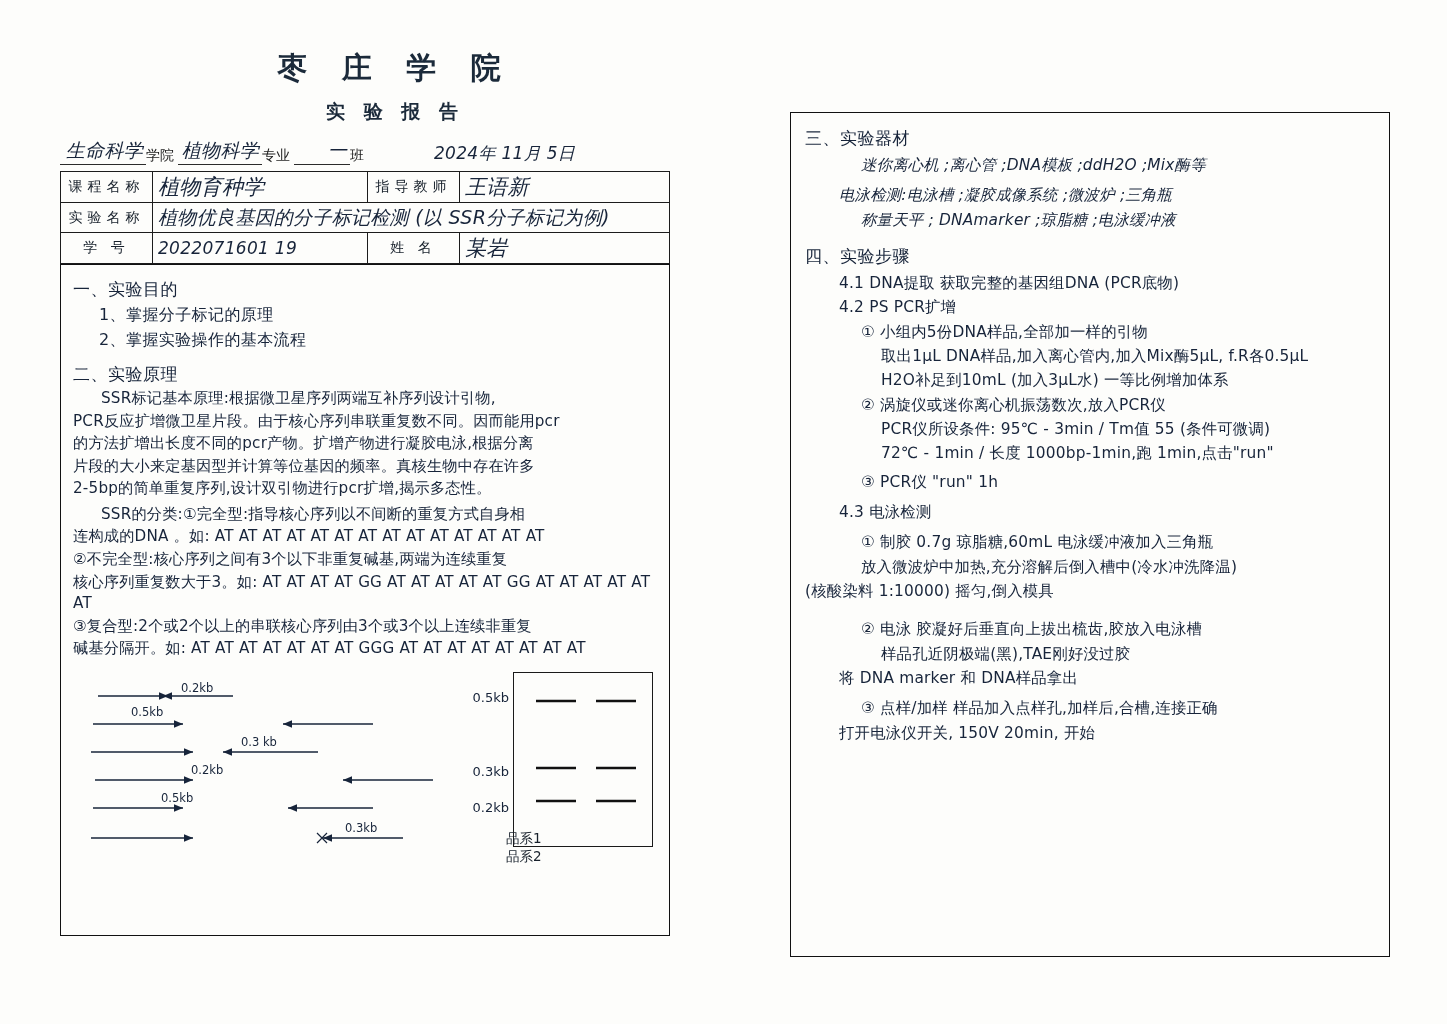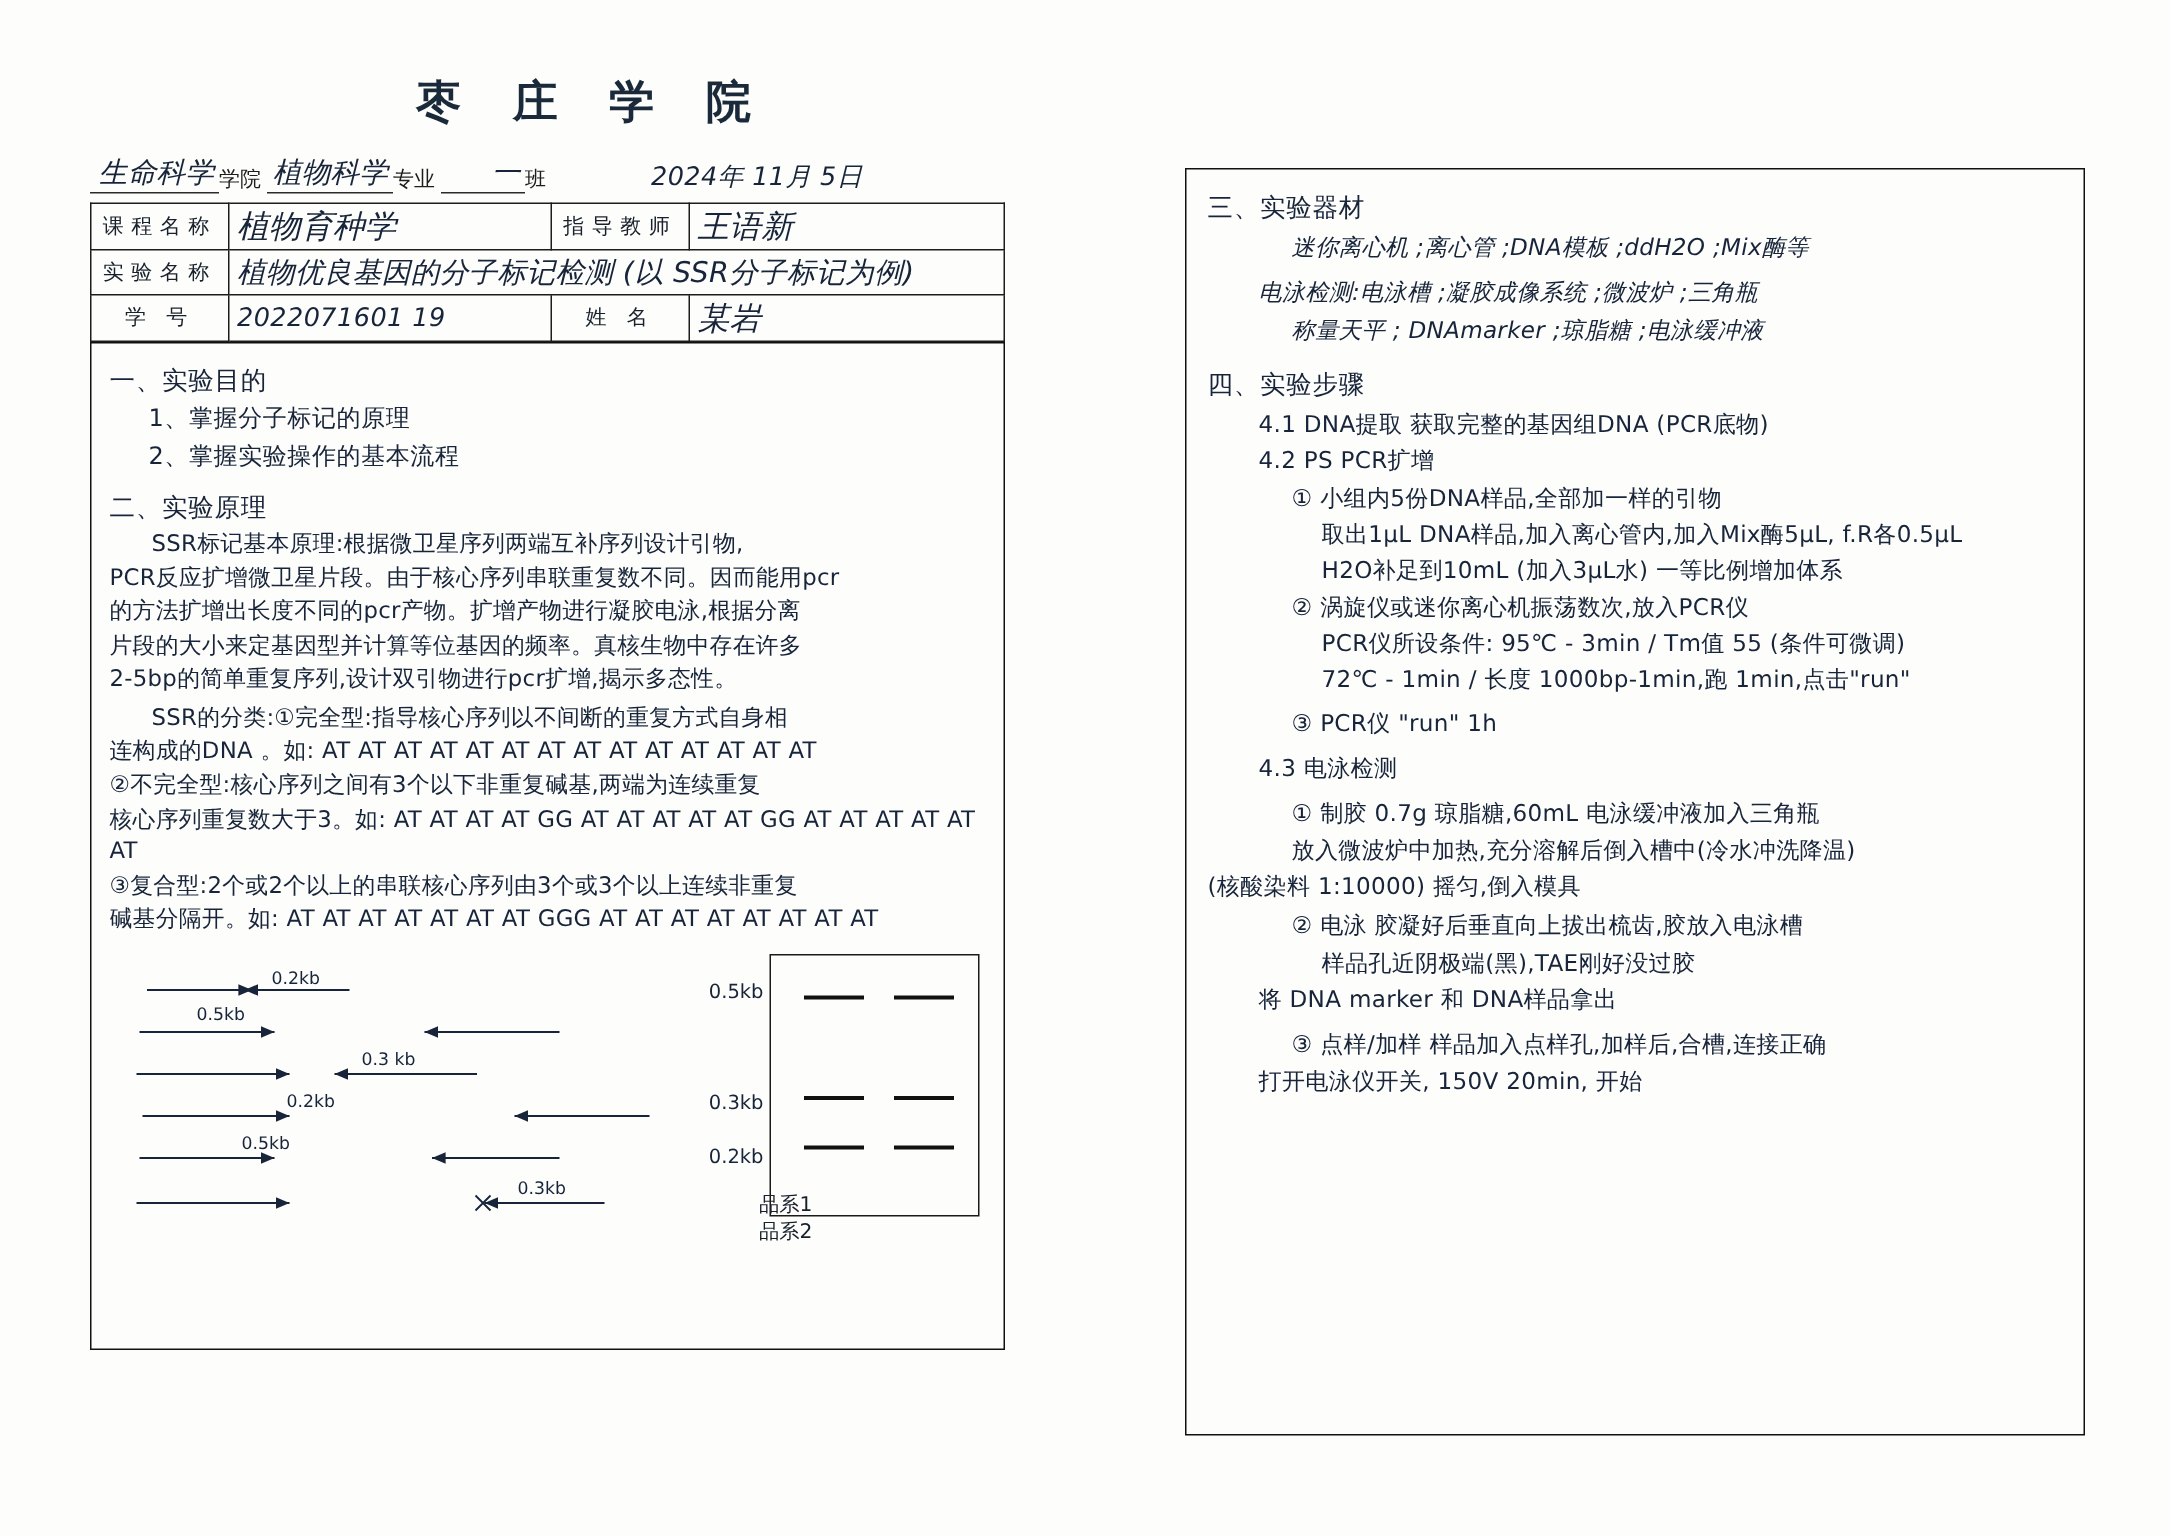--- a/index.html
+++ b/index.html
@@ -186,20 +186,21 @@
   .slant { font-style: italic; }
 </style>
 </head>
 <body>
 
 <div class="page">
 
   <div class="sheet-left">
 
     <div class="school-title hand">枣 庄 学 院</div>
+    <div class="report-title hand">实 验 报 告</div>
 
     <div class="meta-row">
       <span class="meta-field hw" style="min-width:86px;font-size:19px">生命科学</span>
       <span class="lbl">学院</span>
       <span class="meta-field hw" style="min-width:84px;font-size:19px;margin-left:4px">植物科学</span>
       <span class="lbl">专业</span>
       <span class="meta-field hw" style="min-width:56px;font-size:19px;margin-left:4px">一</span>
       <span class="lbl">班</span>
       <span class="hw" style="margin-left:70px;font-size:17px">2024年 11月 5日</span>
     </div>
@@ -323,20 +324,20 @@
     <div class="r-l i3">取出1μL DNA样品,加入离心管内,加入Mix酶5μL, f.R各0.5μL</div>
     <div class="r-l i3">H2O补足到10mL (加入3μL水)  一等比例增加体系</div>
     <div class="r-l i2">② 涡旋仪或迷你离心机振荡数次,放入PCR仪</div>
     <div class="r-l i3">PCR仪所设条件: 95℃ - 3min / Tm值 55  (条件可微调)</div>
     <div class="r-l i3">72℃ - 1min / 长度 1000bp-1min,跑 1min,点击"run"</div>
     <div class="r-l i2" style="margin-top:6px">③ PCR仪 "run" 1h</div>
     <div class="r-l i1" style="margin-top:8px">4.3 电泳检测</div>
     <div class="r-l i2" style="margin-top:8px">① 制胶   0.7g 琼脂糖,60mL 电泳缓冲液加入三角瓶</div>
     <div class="r-l i2">放入微波炉中加热,充分溶解后倒入槽中(冷水冲洗降温)</div>
     <div class="r-l">(核酸染料 1:10000) 摇匀,倒入模具</div>
-    <div class="r-l i2" style="margin-top:4px">② 电泳   胶凝好后垂直向上拔出梳齿,胶放入电泳槽</div>
+    <div class="r-l i2" style="margin-top:16px">② 电泳   胶凝好后垂直向上拔出梳齿,胶放入电泳槽</div>
     <div class="r-l i3">样品孔近阴极端(黑),TAE刚好没过胶</div>
     <div class="r-l i1">将 DNA marker 和 DNA样品拿出</div>
     <div class="r-l i2" style="margin-top:8px">③ 点样/加样   样品加入点样孔,加样后,合槽,连接正确</div>
     <div class="r-l i1">打开电泳仪开关, 150V 20min, 开始</div>
   </div>
 
 </div>
 
 </body></html>

